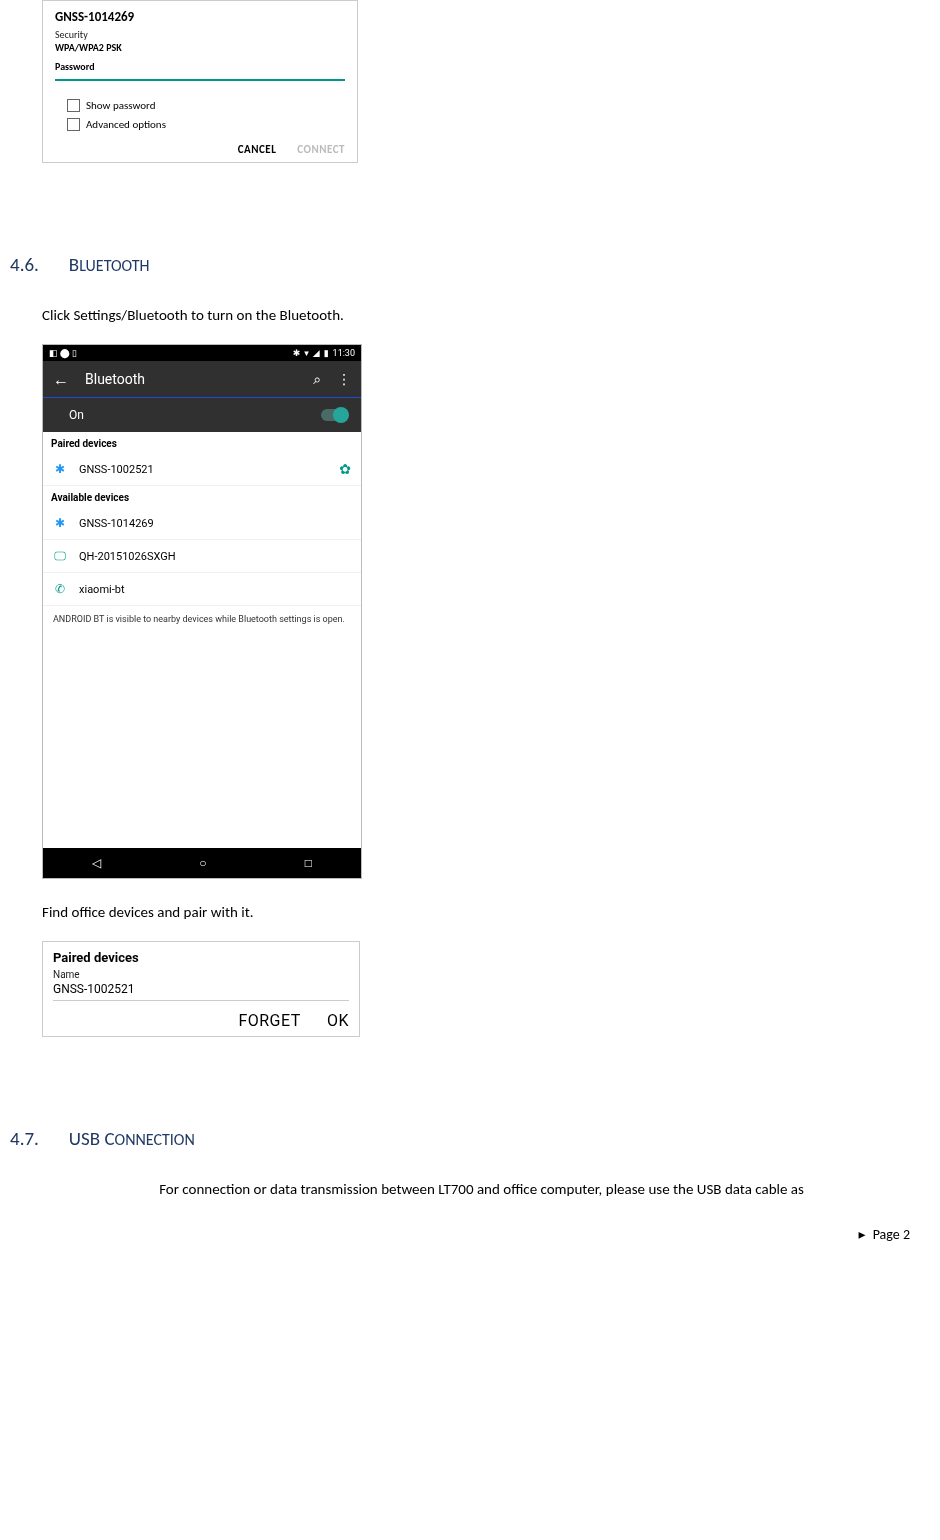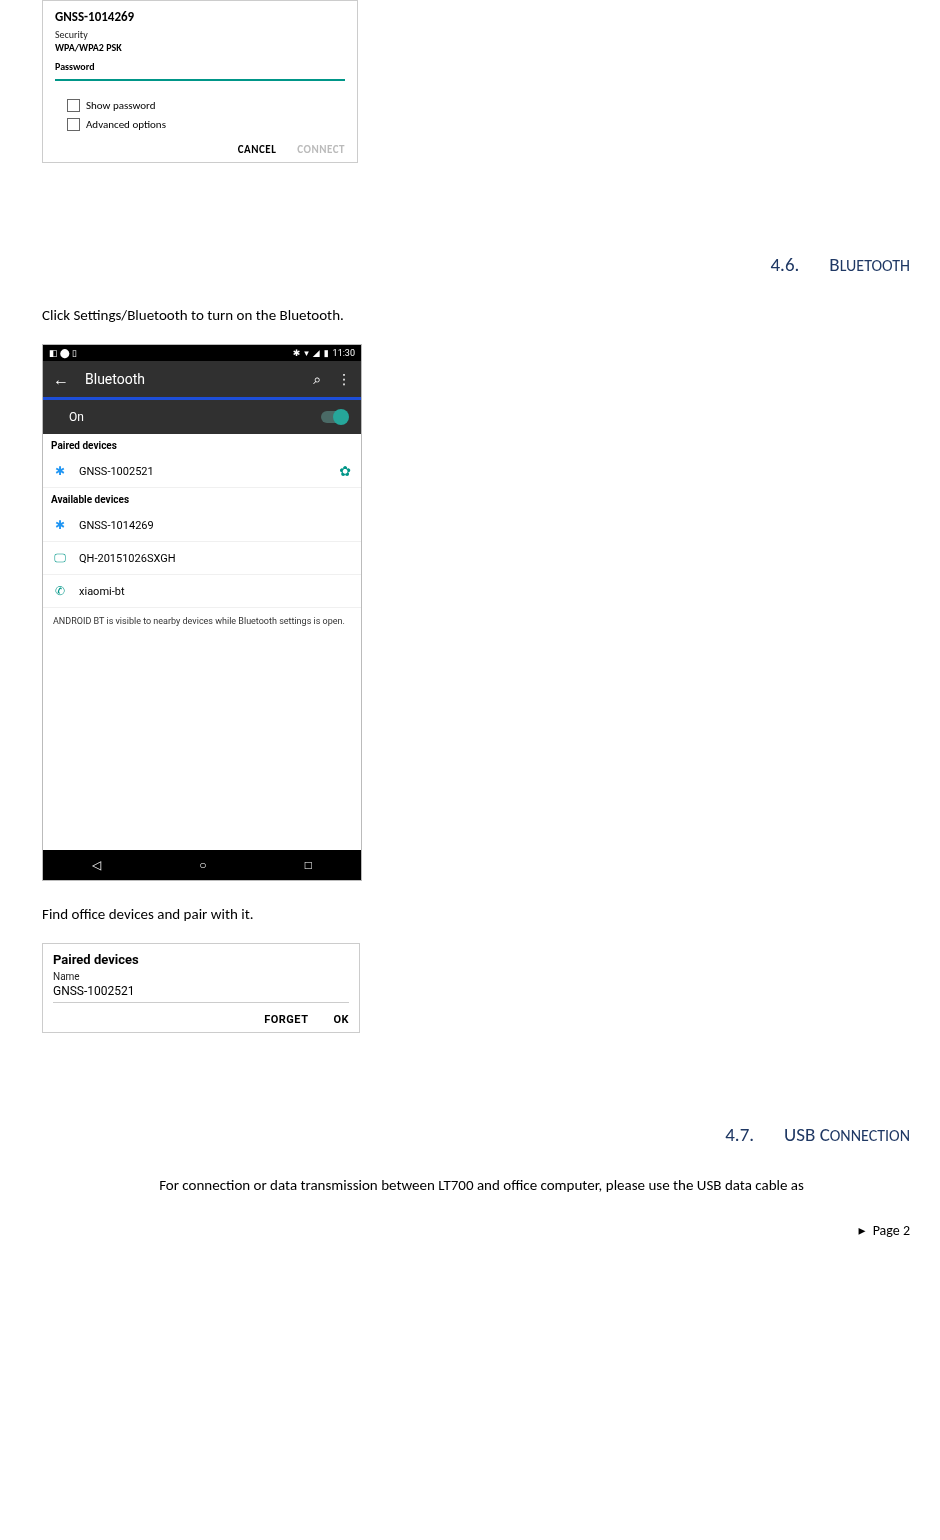--- a/index.html
+++ b/index.html
@@ -33,21 +33,20 @@
   .dlg-actions { text-align: right; font-size: 11px; font-weight: bold; letter-spacing: 0.5px; margin-top: 12px; }
   .dlg-actions .disabled { color: #bbb; margin-left: 18px; }
 
   .section-h {
     color: #1f3864;
     font-size: 19px;
     margin-top: 90px;
     margin-bottom: 30px;
     display: flex;
     align-items: baseline;
-    justify-content: flex-end;
   }
   .section-h .num { margin-right: 30px; color: #1f3864; }
   .section-h .title { font-variant: small-caps; }
 
   .body-text { margin-left: 32px; margin-bottom: 20px; }
 
   
   .bt-screen {
     width: 318px;
     margin-left: 32px;
@@ -66,21 +65,21 @@
     background: #303030; color: #fff; height: 36px;
     display: flex; align-items: center; padding: 0 10px; gap: 16px;
   }
   .bt-header .arrow { font-size: 16px; }
   .bt-header .title { flex: 1; font-size: 14px; }
   .bt-header .icon { font-size: 14px; }
   .bt-onrow {
     background: #303030; color: #fff; height: 34px;
     display: flex; align-items: center; justify-content: space-between;
     padding: 0 14px 0 26px; font-size: 12px;
-    border-top: 3px solid #1d4ed8;
+    border-top: 1px solid #1d4ed8;
   }
   .toggle {
     width: 26px; height: 12px; background: #4a6a66; border-radius: 6px; position: relative;
   }
   .toggle::after {
     content: ""; position: absolute; right: -2px; top: -2px;
     width: 16px; height: 16px; background: #26a69a; border-radius: 50%;
   }
   .bt-sect-label {
     font-weight: bold; font-size: 10px; padding: 6px 8px 4px 8px; color: #000;
@@ -103,21 +102,21 @@
 
   
   .pair-dlg {
     width: 318px; margin-left: 32px; border: 1px solid #ccc;
     padding: 8px 10px 6px 10px; box-sizing: border-box; background: #fff;
     font-family: Roboto, Arial, sans-serif;
   }
   .pair-dlg .pd-title { font-weight: bold; font-size: 13px; margin-bottom: 4px; }
   .pair-dlg .pd-label { font-size: 10px; color: #222; }
   .pair-dlg .pd-name { font-size: 12px; padding: 2px 0 4px 0; border-bottom: 1px solid #ccc; margin-bottom: 4px; }
-  .pair-dlg .pd-actions { text-align: right; font-size: 11px; font-weight: bold; letter-spacing: 0.5px; margin-top: 10px; }
+  .pair-dlg .pd-actions { text-align: right; font-size: 16px; font-weight: normal; letter-spacing: 0.5px; margin-top: 10px; }
   .pair-dlg .pd-actions span:last-child { margin-left: 22px; }
 
   .body-text-last {
     margin-left: 43px; margin-top: 30px; text-align: center;
   }
 
   .footer {
     text-align: right; margin-top: 28px; font-size: 14px;
   }
   .footer .arrow { color: #000; margin-right: 4px; }

